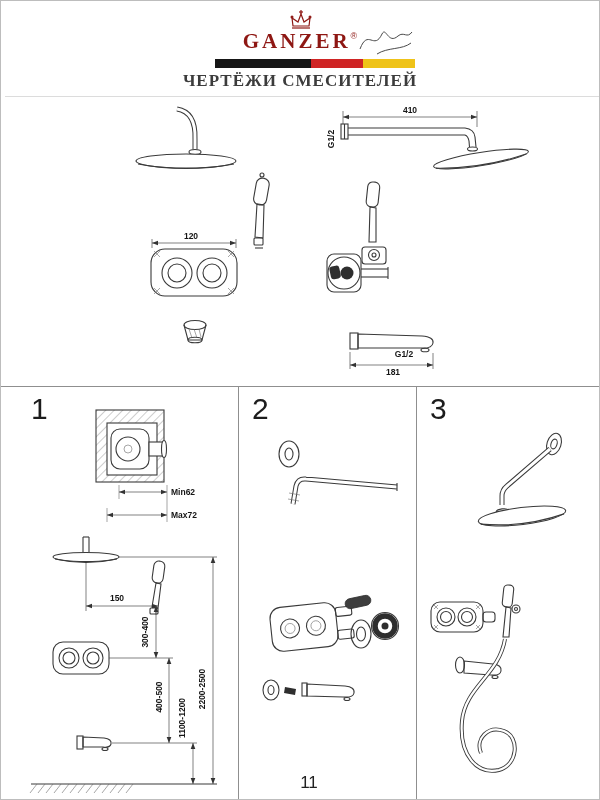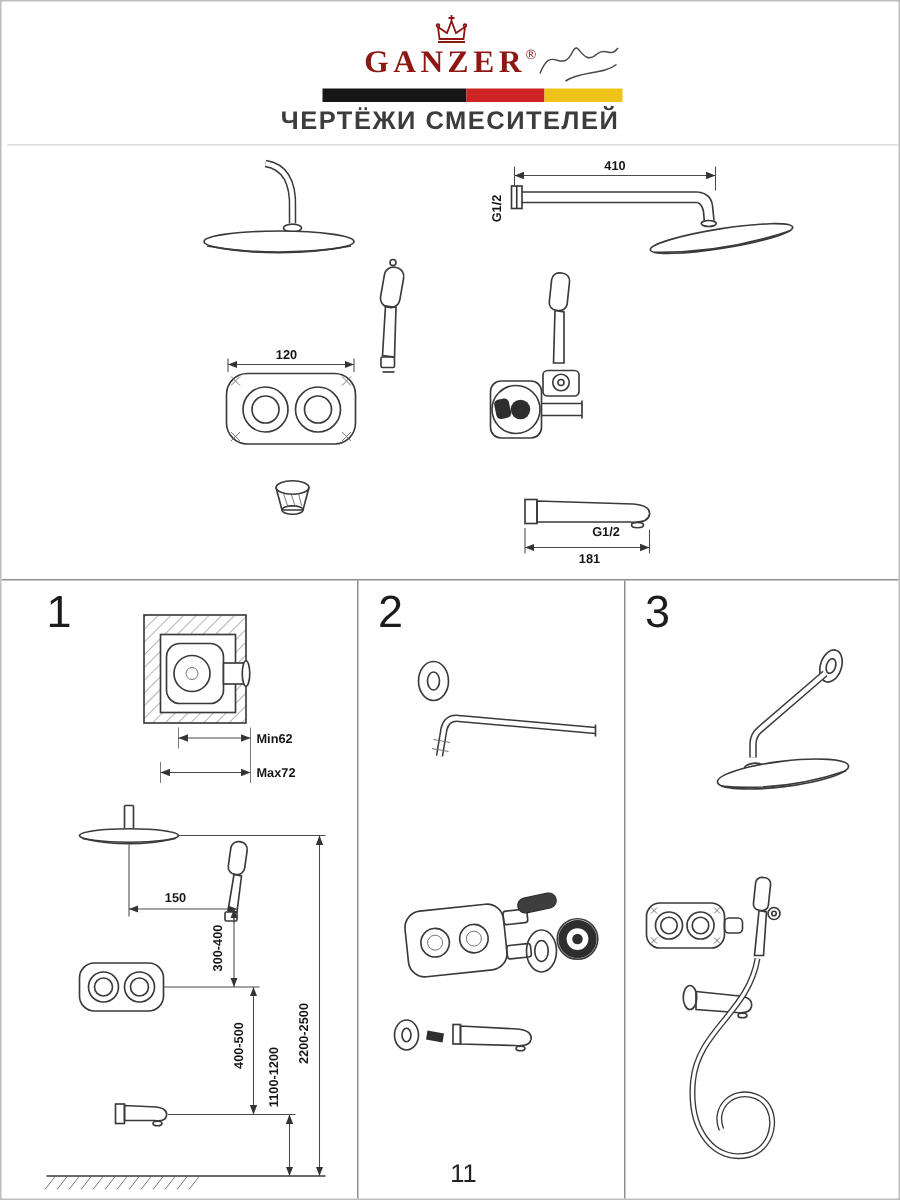--- a/index.html
+++ b/index.html
@@ -14,21 +14,21 @@
   .brand { font-family:"Liberation Serif", serif; font-weight:bold; font-size:21px;
            letter-spacing:3px; color:#8e1713; }
   .reg { font-size:9px; color:#8e1713; vertical-align:9px; }
   .signature-svg { position:absolute; left:356px; top:22px; }
   .flag-bar { position:absolute; left:214px; top:58px; width:200px; height:9px; display:flex; }
   .flag-bar span { display:block; height:100%; }
   .f-black { width:48%; background:#161616; }
   .f-red { width:26%; background:#cf2424; }
   .f-yellow { width:26%; background:#efc319; }
   .title { position:absolute; top:70px; left:0; width:100%; text-align:center;
-           font-size:17px; font-weight:bold; letter-spacing:1px; color:#3c3c3c; }
+           font-size:17px; font-weight:bold; letter-spacing:1px; color:#3c3c3c;font-family:Liberation Serif, serif; }
 
   
   .top-drawings { position:absolute; top:95px; left:4px; width:600px; height:290px;
                   border-top:1px solid #dcdcdc; }
   .panel-row { position:absolute; top:385px; left:0; width:600px; height:415px;
                border-top:1px solid #8f8f8f; display:flex; }
   .panel { position:relative; height:100%; }
   .panel-1 { width:237px; }
   .panel-2 { width:178px; border-left:1px solid #8f8f8f; }
   .panel-3 { width:185px; border-left:1px solid #8f8f8f; }

